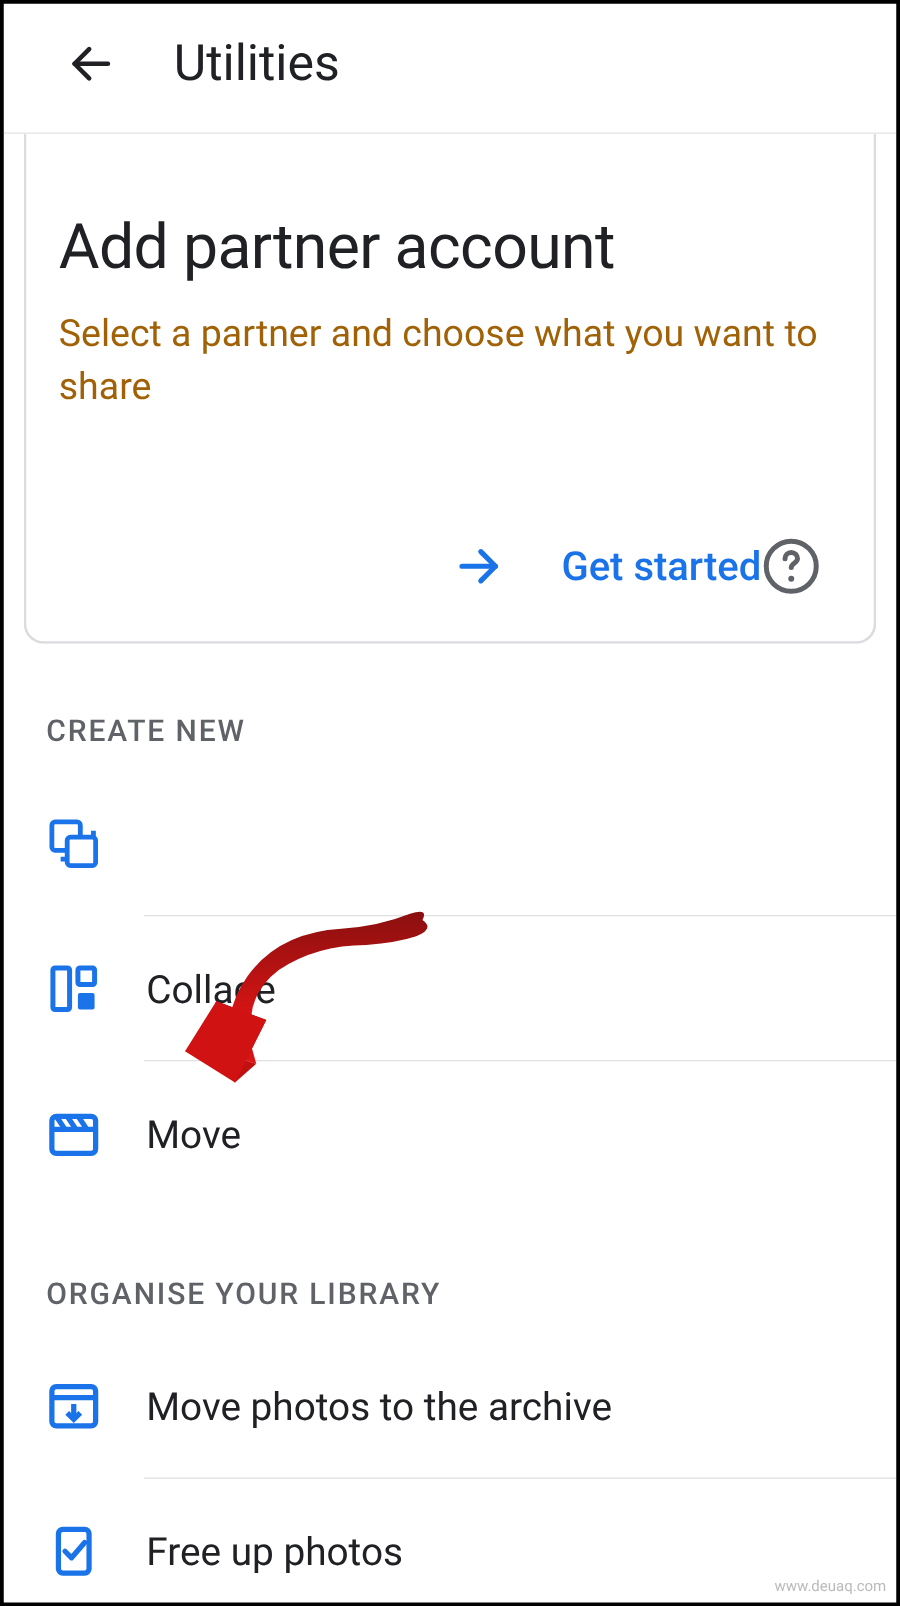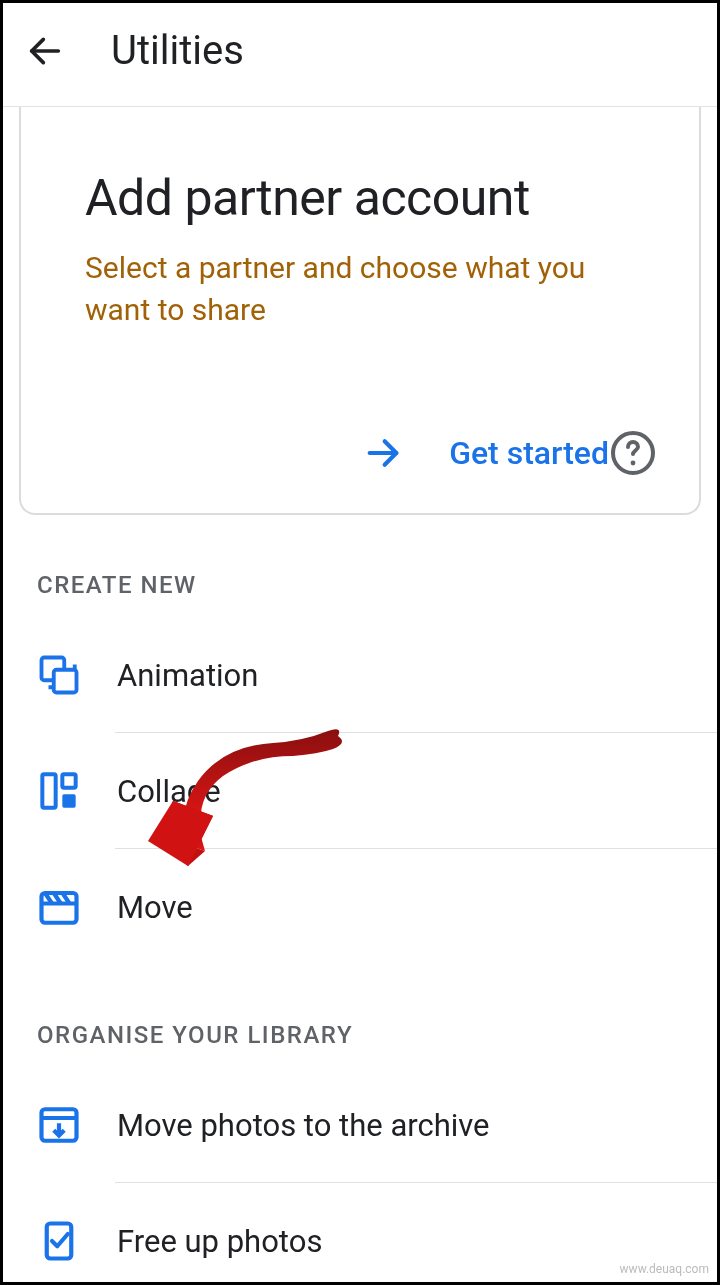--- a/index.html
+++ b/index.html
@@ -8,21 +8,21 @@
       width: 720px;
       height: 1285px;
       background: #fff;
       border: 3px solid #000;
       position: relative;
       overflow: hidden;
     }
     .header {
       display: flex;
       align-items: center;
-      padding: 24px 20px 32px 20px;
+      padding: 24px 20px 32px 48px;
       border-bottom: 1px solid #e3e3e3;
     }
     .back-icon {
       width: 44px;
       height: 44px;
       display: flex;
       align-items: center;
       justify-content: center;
     }
     .page-title {
@@ -30,21 +30,21 @@
       font-weight: 400;
       color: #202124;
       margin-left: 44px;
     }
     .card {
       margin: 0 16px;
       border: 2px solid #dadce0;
       border-top: none;
       border-bottom-left-radius: 16px;
       border-bottom-right-radius: 16px;
-      padding: 62px 42px 36px 64px;
+      padding: 62px 42px 36px 26px;
       position: relative;
     }
     .card-title {
       font-size: 50px;
       font-weight: 400;
       color: #202124;
       margin-bottom: 20px;
       letter-spacing: -0.5px;
     }
     .card-subtitle {
@@ -165,21 +165,20 @@
 <div class="section-header">CREATE NEW</div>
 
 <div class="list-item">
   <div class="list-icon">
     <svg width="42" height="42" viewBox="0 0 24 24" fill="none">
       <rect x="2" y="2" width="13" height="13" rx="1.5" stroke="#1a73e8" stroke-width="2.2"></rect>
       <path d="M6 19 h13 a2 2 0 0 0 2 -2 v-11" stroke="#1a73e8" stroke-width="2.2" fill="none"></path>
       <rect x="9" y="9" width="13" height="13" rx="1.5" stroke="#1a73e8" stroke-width="2.2" fill="#fff"></rect>
     </svg>
   </div>
-  <div class="list-label">Animation</div>
   <div class="divider"></div>
 </div>
 
 <div class="list-item">
   <div class="list-icon">
     <svg width="40" height="40" viewBox="0 0 24 24" fill="none">
       <rect x="2" y="2" width="8" height="20" rx="1" stroke="#1a73e8" stroke-width="2.4"></rect>
       <rect x="14" y="2" width="8" height="8" rx="1" stroke="#1a73e8" stroke-width="2.4"></rect>
       <rect x="14" y="14" width="8" height="8" rx="1" fill="#1a73e8"></rect>
     </svg>

